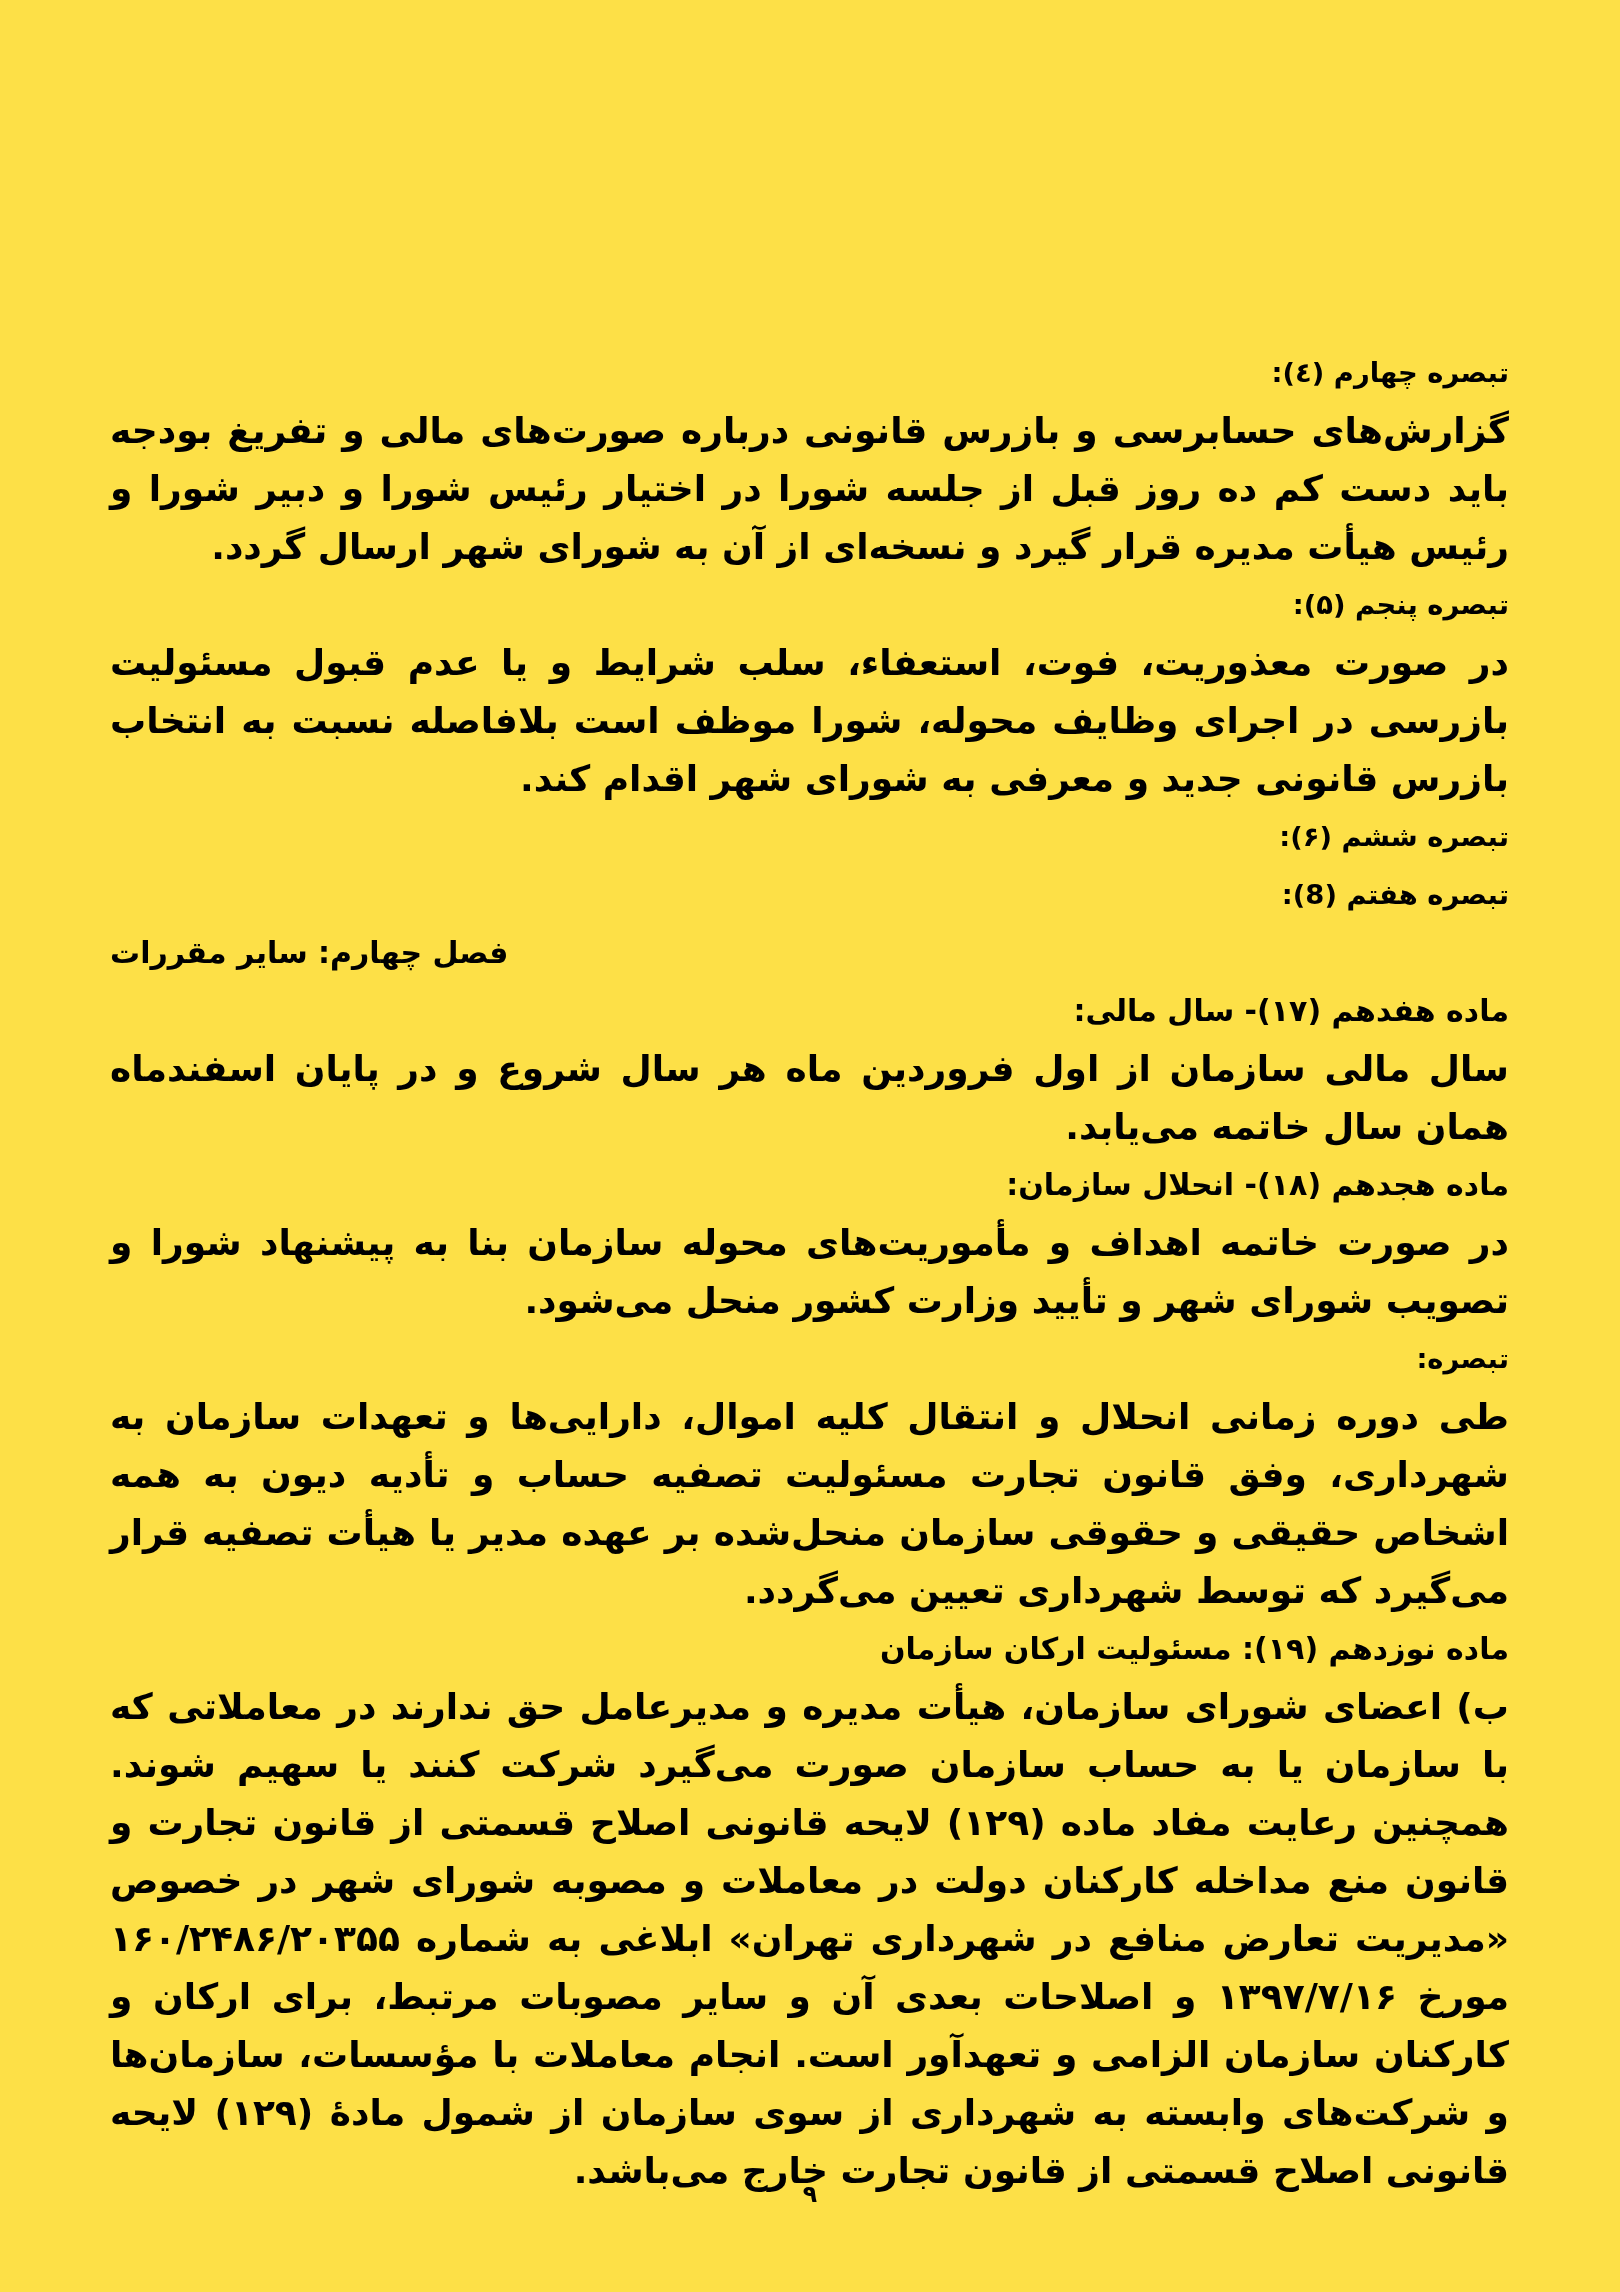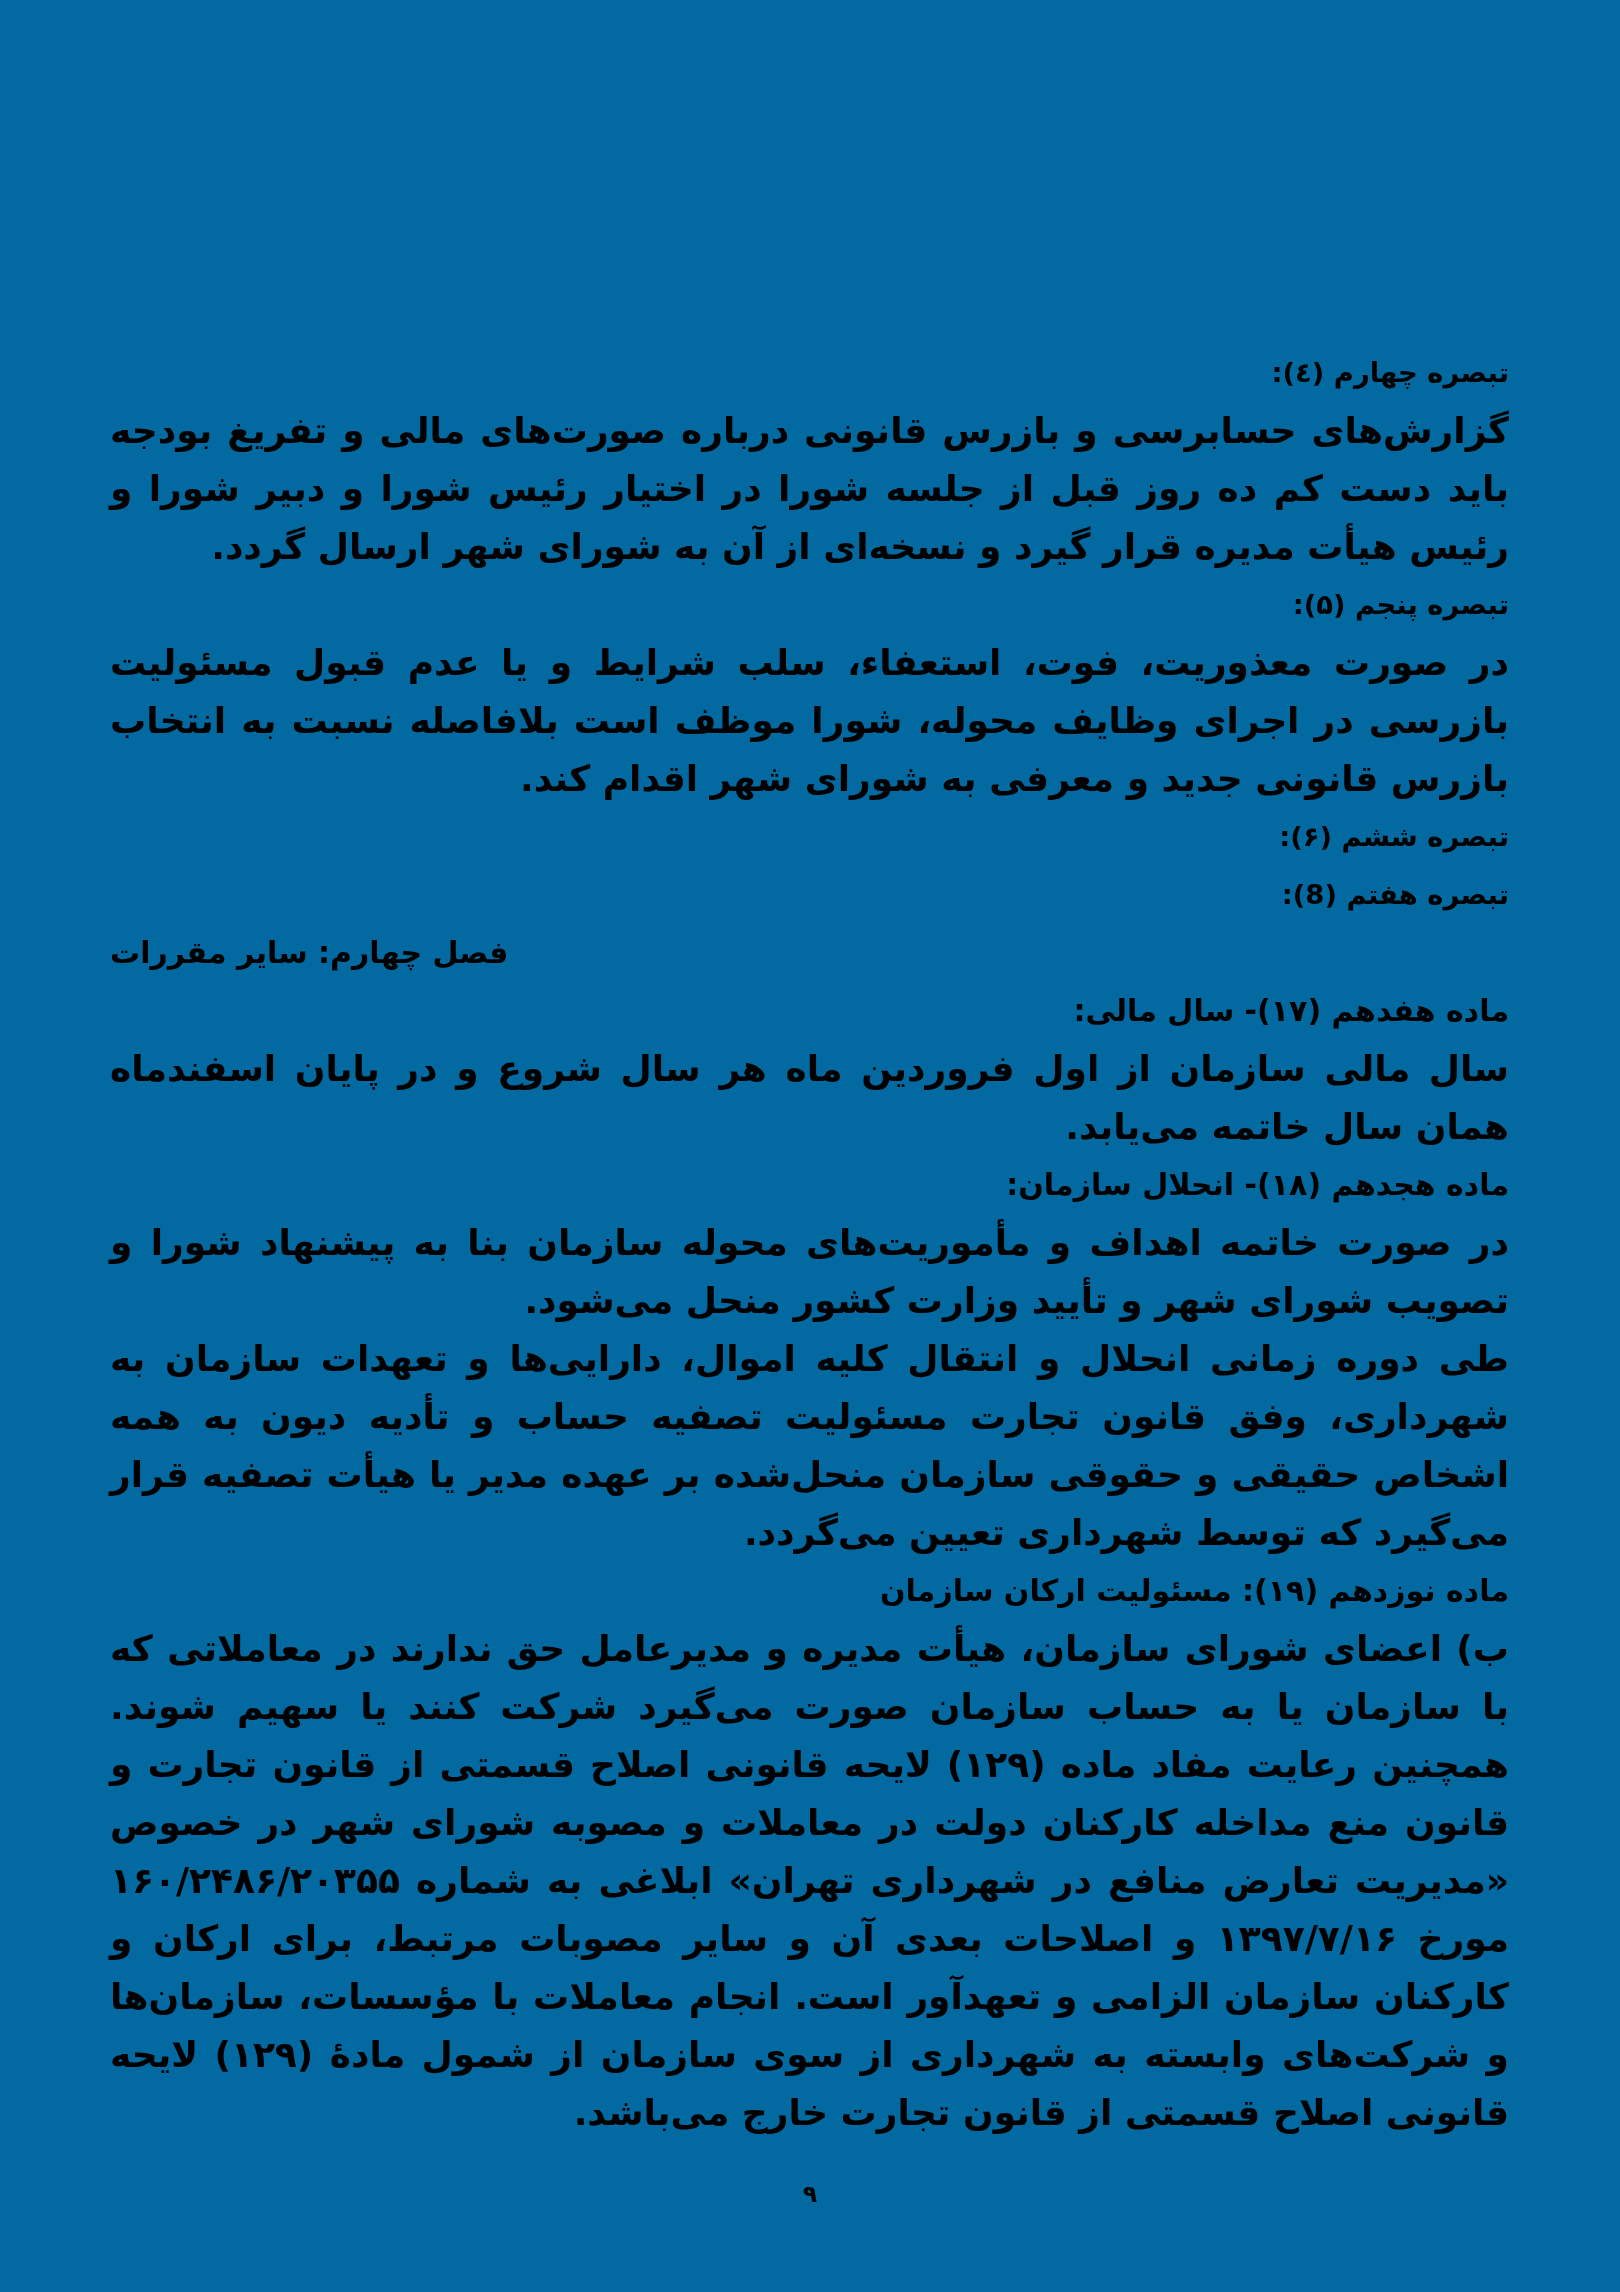--- a/index.html
+++ b/index.html
@@ -5,21 +5,21 @@
   html, body {
     margin: 0;
     padding: 0;
     background: #ffffff;
   }
   .page {
     position: relative;
     width: 1620px;
     height: 2293px;
     margin: 0 auto;
-    background: #0369a1;
+    background: #fde047;
     color: #000000;
     font-family: "DejaVu Sans", "Liberation Sans", sans-serif;
     overflow: hidden;
   }
   .content {
     position: absolute;
     top: 344px;
     right: 111px;
     width: 1399px;
     direction: rtl;
@@ -82,20 +82,21 @@
     <h3 class="h-note">تبصره هفتم (8):</h3>
 
     <h2 class="h-chapter">فصل چهارم: سایر مقررات</h2>
 
     <h2 class="h-article">ماده هفدهم (۱۷)- سال مالی:</h2>
     <p class="p-body">سال مالی سازمان از اول فروردین ماه هر سال شروع و در پایان اسفندماه همان سال خاتمه می‌یابد.</p>
 
     <h2 class="h-article">ماده هجدهم (۱۸)- انحلال سازمان:</h2>
     <p class="p-body">در صورت خاتمه اهداف و مأموریت‌های محوله سازمان بنا به پیشنهاد شورا و تصویب شورای شهر و تأیید وزارت کشور منحل می‌شود.</p>
 
+    <h3 class="h-note">تبصره:</h3>
     <p class="p-body">طی دوره زمانی انحلال و انتقال کلیه اموال، دارایی‌ها و تعهدات سازمان به شهرداری، وفق قانون تجارت مسئولیت تصفیه حساب و تأدیه دیون به همه اشخاص حقیقی و حقوقی سازمان منحل‌شده بر عهده مدیر یا هیأت تصفیه قرار می‌گیرد که توسط شهرداری تعیین می‌گردد.</p>
 
     <h2 class="h-article">ماده نوزدهم (۱۹): مسئولیت ارکان سازمان</h2>
     <p class="p-body">ب) اعضای شورای سازمان، هیأت مدیره و مدیرعامل حق ندارند در معاملاتی که با سازمان یا به حساب سازمان صورت می‌گیرد شرکت کنند یا سهیم شوند. همچنین رعایت مفاد ماده (۱۲۹) لایحه قانونی اصلاح قسمتی از قانون تجارت و قانون منع مداخله کارکنان دولت در معاملات و مصوبه شورای شهر در خصوص «مدیریت تعارض منافع در شهرداری تهران» ابلاغی به شماره ۱۶۰/۲۴۸۶/۲۰۳۵۵ مورخ ۱۳۹۷/۷/۱۶ و اصلاحات بعدی آن و سایر مصوبات مرتبط، برای ارکان و کارکنان سازمان الزامی و تعهدآور است. انجام معاملات با مؤسسات، سازمان‌ها و شرکت‌های وابسته به شهرداری از سوی سازمان از شمول مادهٔ (۱۲۹) لایحه قانونی اصلاح قسمتی از قانون تجارت خارج می‌باشد.</p>
 
   </div>
 
   <div class="page-number">۹</div>
 </div>
 

